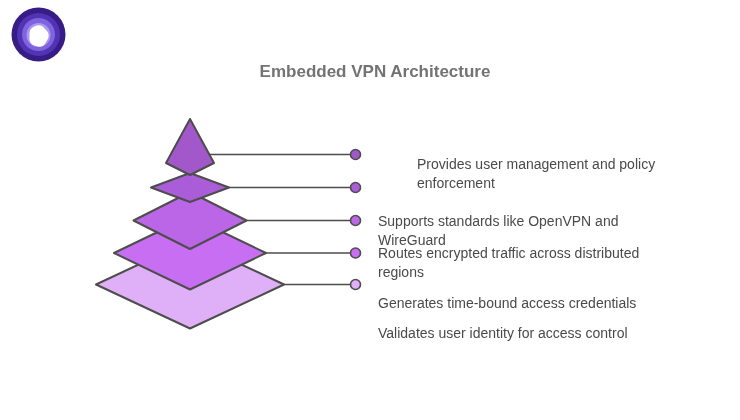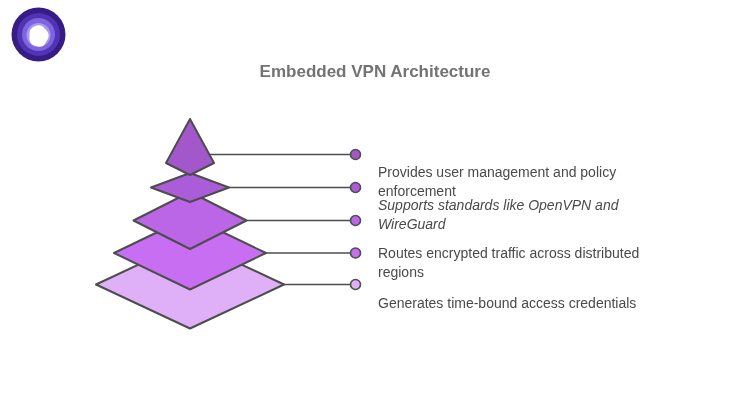--- a/index.html
+++ b/index.html
@@ -44,22 +44,22 @@
   .diagram-svg circle { stroke-width: 1.6; }
 
   .label {
     position: absolute;
     left: 378px;
     font-size: 14px;
     line-height: 19px;
     color: #4a4a4a;
     white-space: pre-line;
   }
-  .label-1 { top: 163px; }
-  .label-2 { top: 196px; font-style: italic; }
+  .label-1 { top: 155px; margin-left: 39px; }
+  .label-2 { top: 212px; }
   .label-3 { top: 244px; }
   .label-4 { top: 294px; }
   .label-5 { top: 324px; }
 </style>
 </head>
 <body>
 
 <div class="canvas">
 
   <div class="logo">
@@ -104,14 +104,15 @@
     <circle cx="355.5" cy="284.5" r="5" fill="#dfb0f7" stroke="#4d4d4d"></circle>
   </svg>
 
   <div class="label label-1">Provides user management and policy
 enforcement</div>
   <div class="label label-2">Supports standards like OpenVPN and
 WireGuard</div>
   <div class="label label-4">Generates time-bound access credentials</div>
   <div class="label label-3">Routes encrypted traffic across distributed
 regions</div>
+  <div class="label label-5">Validates user identity for access control</div>
 
 </div>
 
 </body></html>

